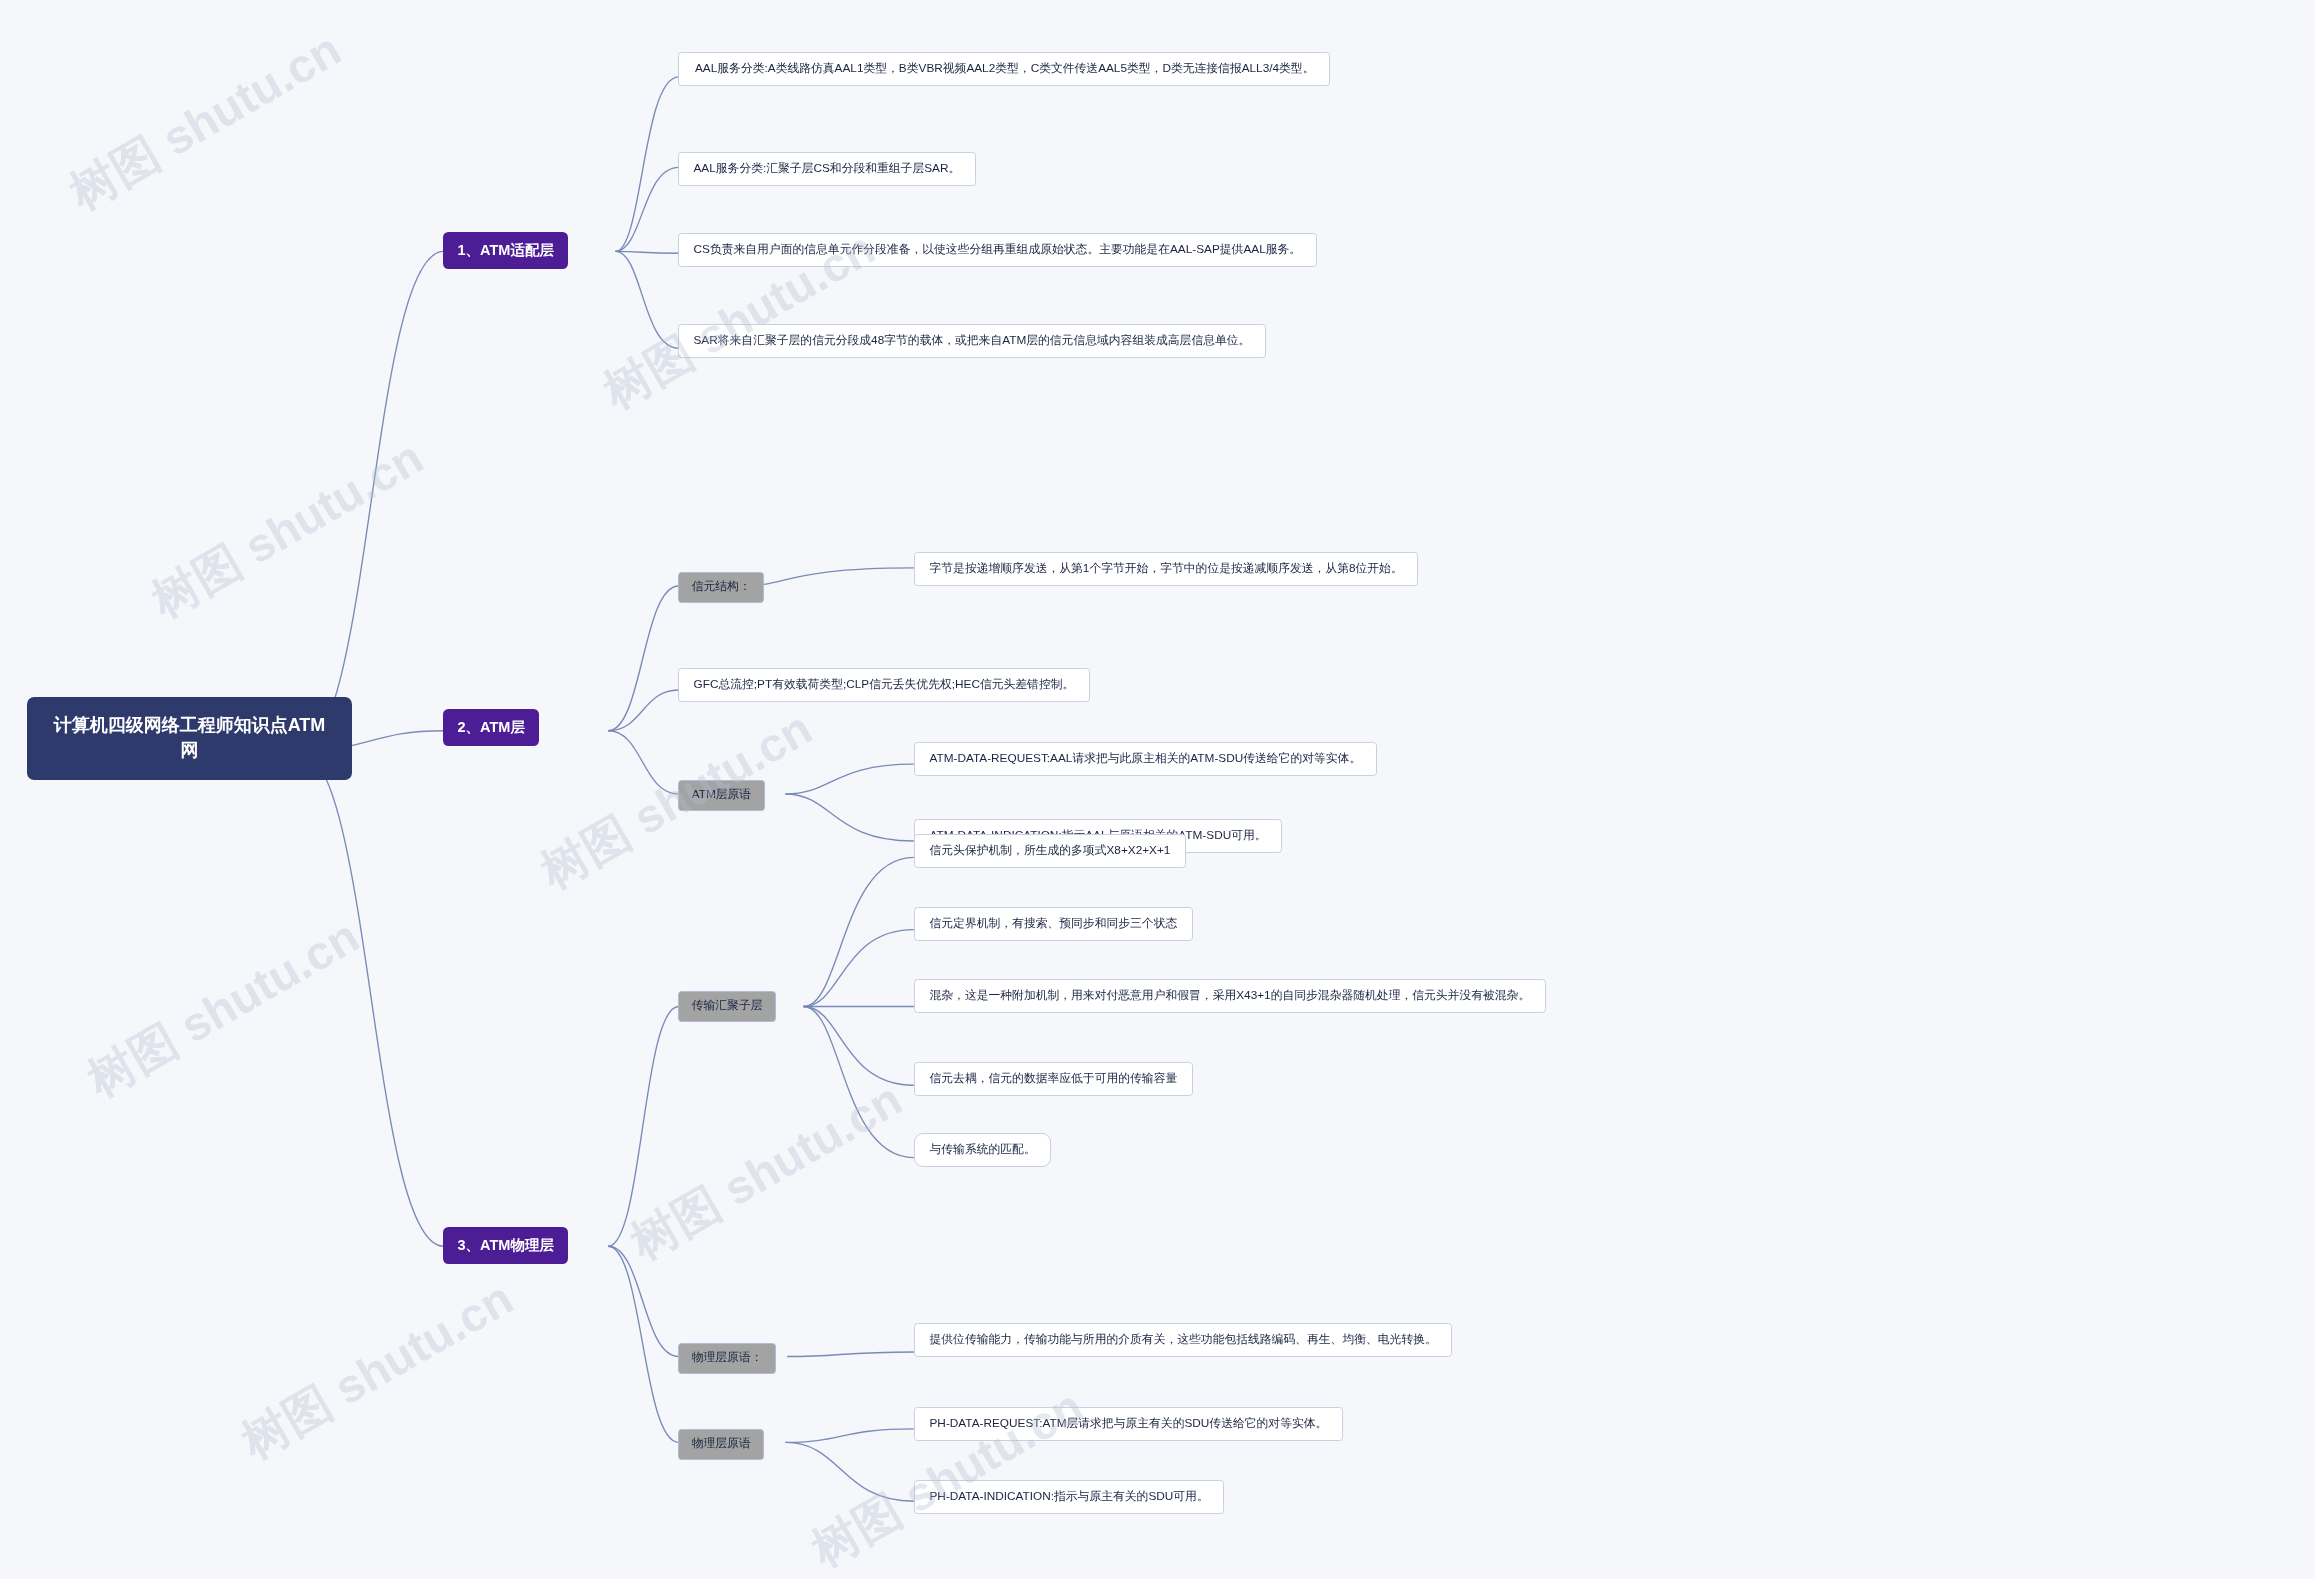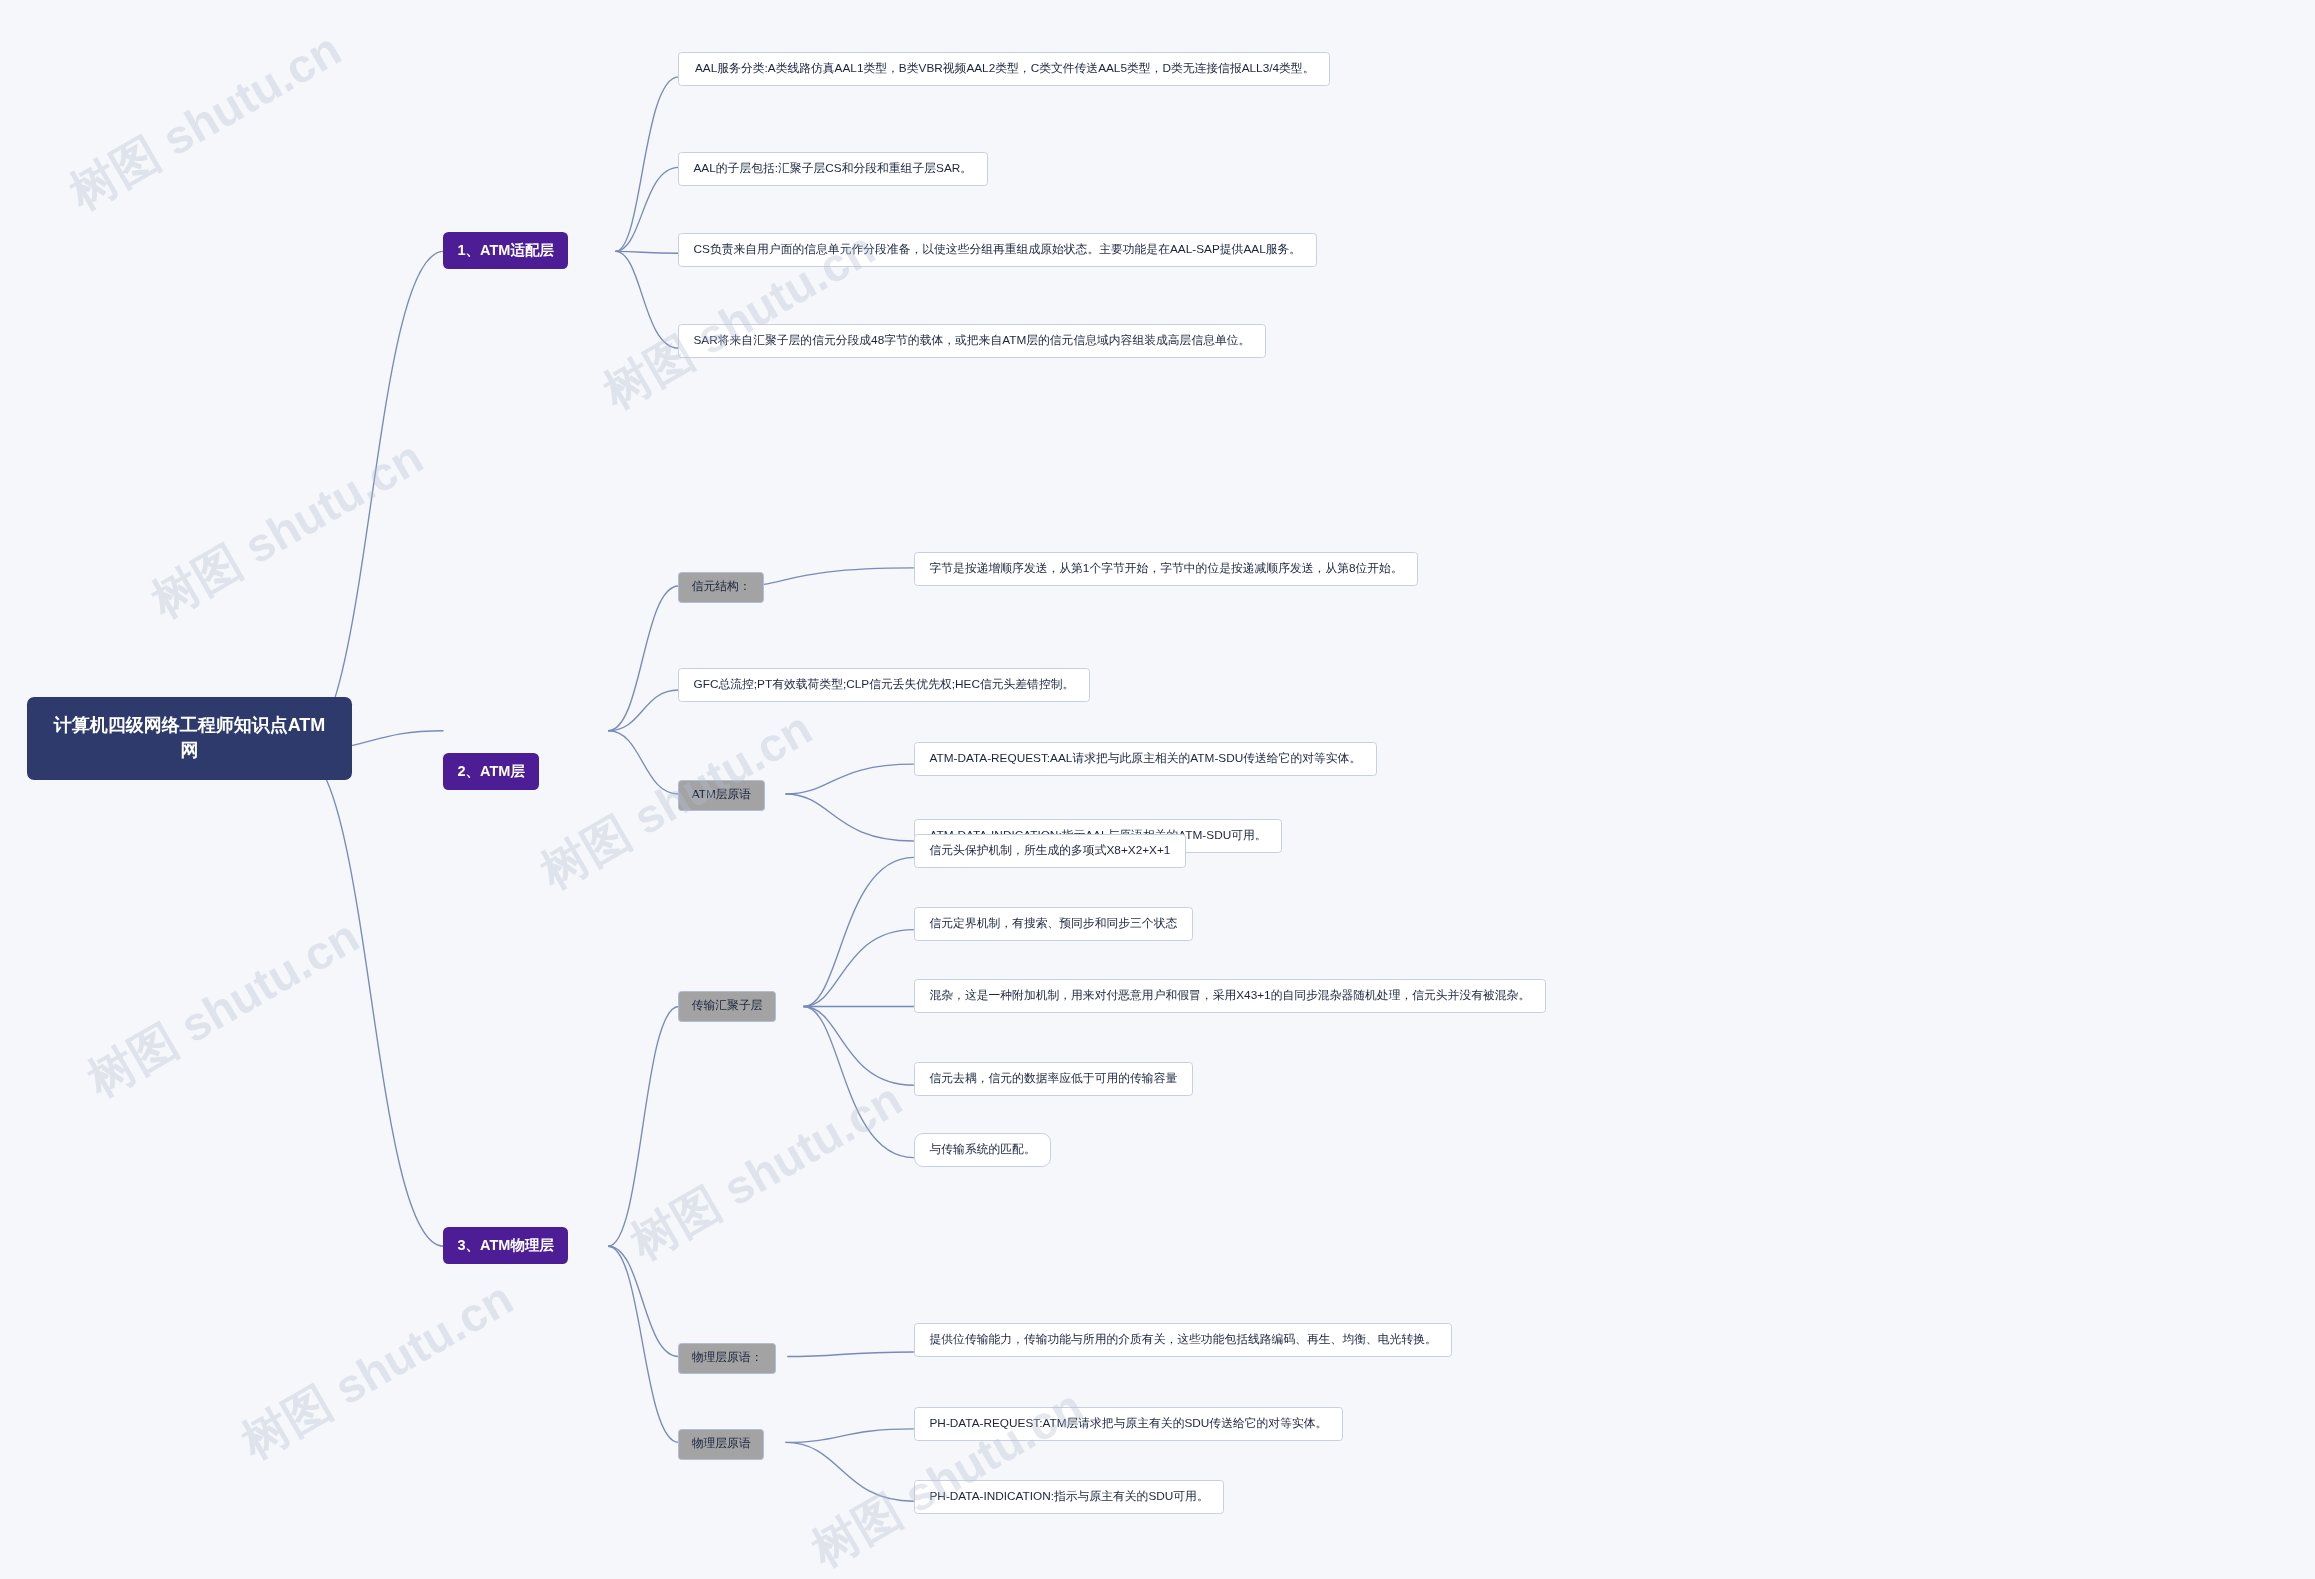--- a/index.html
+++ b/index.html
@@ -160,32 +160,32 @@
     <path d="M 868 1595 C 930 1595, 930 1660, 1010 1660"></path>
   </svg>
 
   <div class="root-node" style="top:697px;left:27px;">
     <span>计算机四级网络工程师知识点ATM网</span>
   </div>
 
   <div class="l1-node" style="top:232px;left:443px;">
     <span>1、ATM适配层</span>
   </div>
-  <div class="l1-node" style="top:709px;left:443px;margin-top:44px;">
+  <div class="l1-node" style="top:709px;left:443px;">
     <span>2、ATM层</span>
   </div>
   <div class="l1-node" style="top:1227px;left:443px;">
     <span>3、ATM物理层</span>
   </div>
 
   <div class="l3-node" style="top:52px;left:678px;max-width:1013px;padding-left:16px;">
     AAL服务分类:A类线路仿真AAL1类型，B类VBR视频AAL2类型，C类文件传送AAL5类型，D类无连接信报ALL3/4类型。
   </div>
   <div class="l3-node" style="top:152px;left:678px;max-width:633px;">
-    AAL的子层包括:汇聚子层CS和分段和重组子层SAR。
+    AAL服务分类:汇聚子层CS和分段和重组子层SAR。
   </div>
   <div class="l3-node" style="top:233px;left:678px;max-width:995px;">
     CS负责来自用户面的信息单元作分段准备，以使这些分组再重组成原始状态。主要功能是在AAL-SAP提供AAL服务。
   </div>
   <div class="l3-node" style="top:324px;left:678px;max-width:950px;">
     SAR将来自汇聚子层的信元分段成48字节的载体，或把来自ATM层的信元信息域内容组装成高层信息单位。
   </div>
 
   <div class="l2-node" style="top:572px;left:678px;">
     信元结构：

